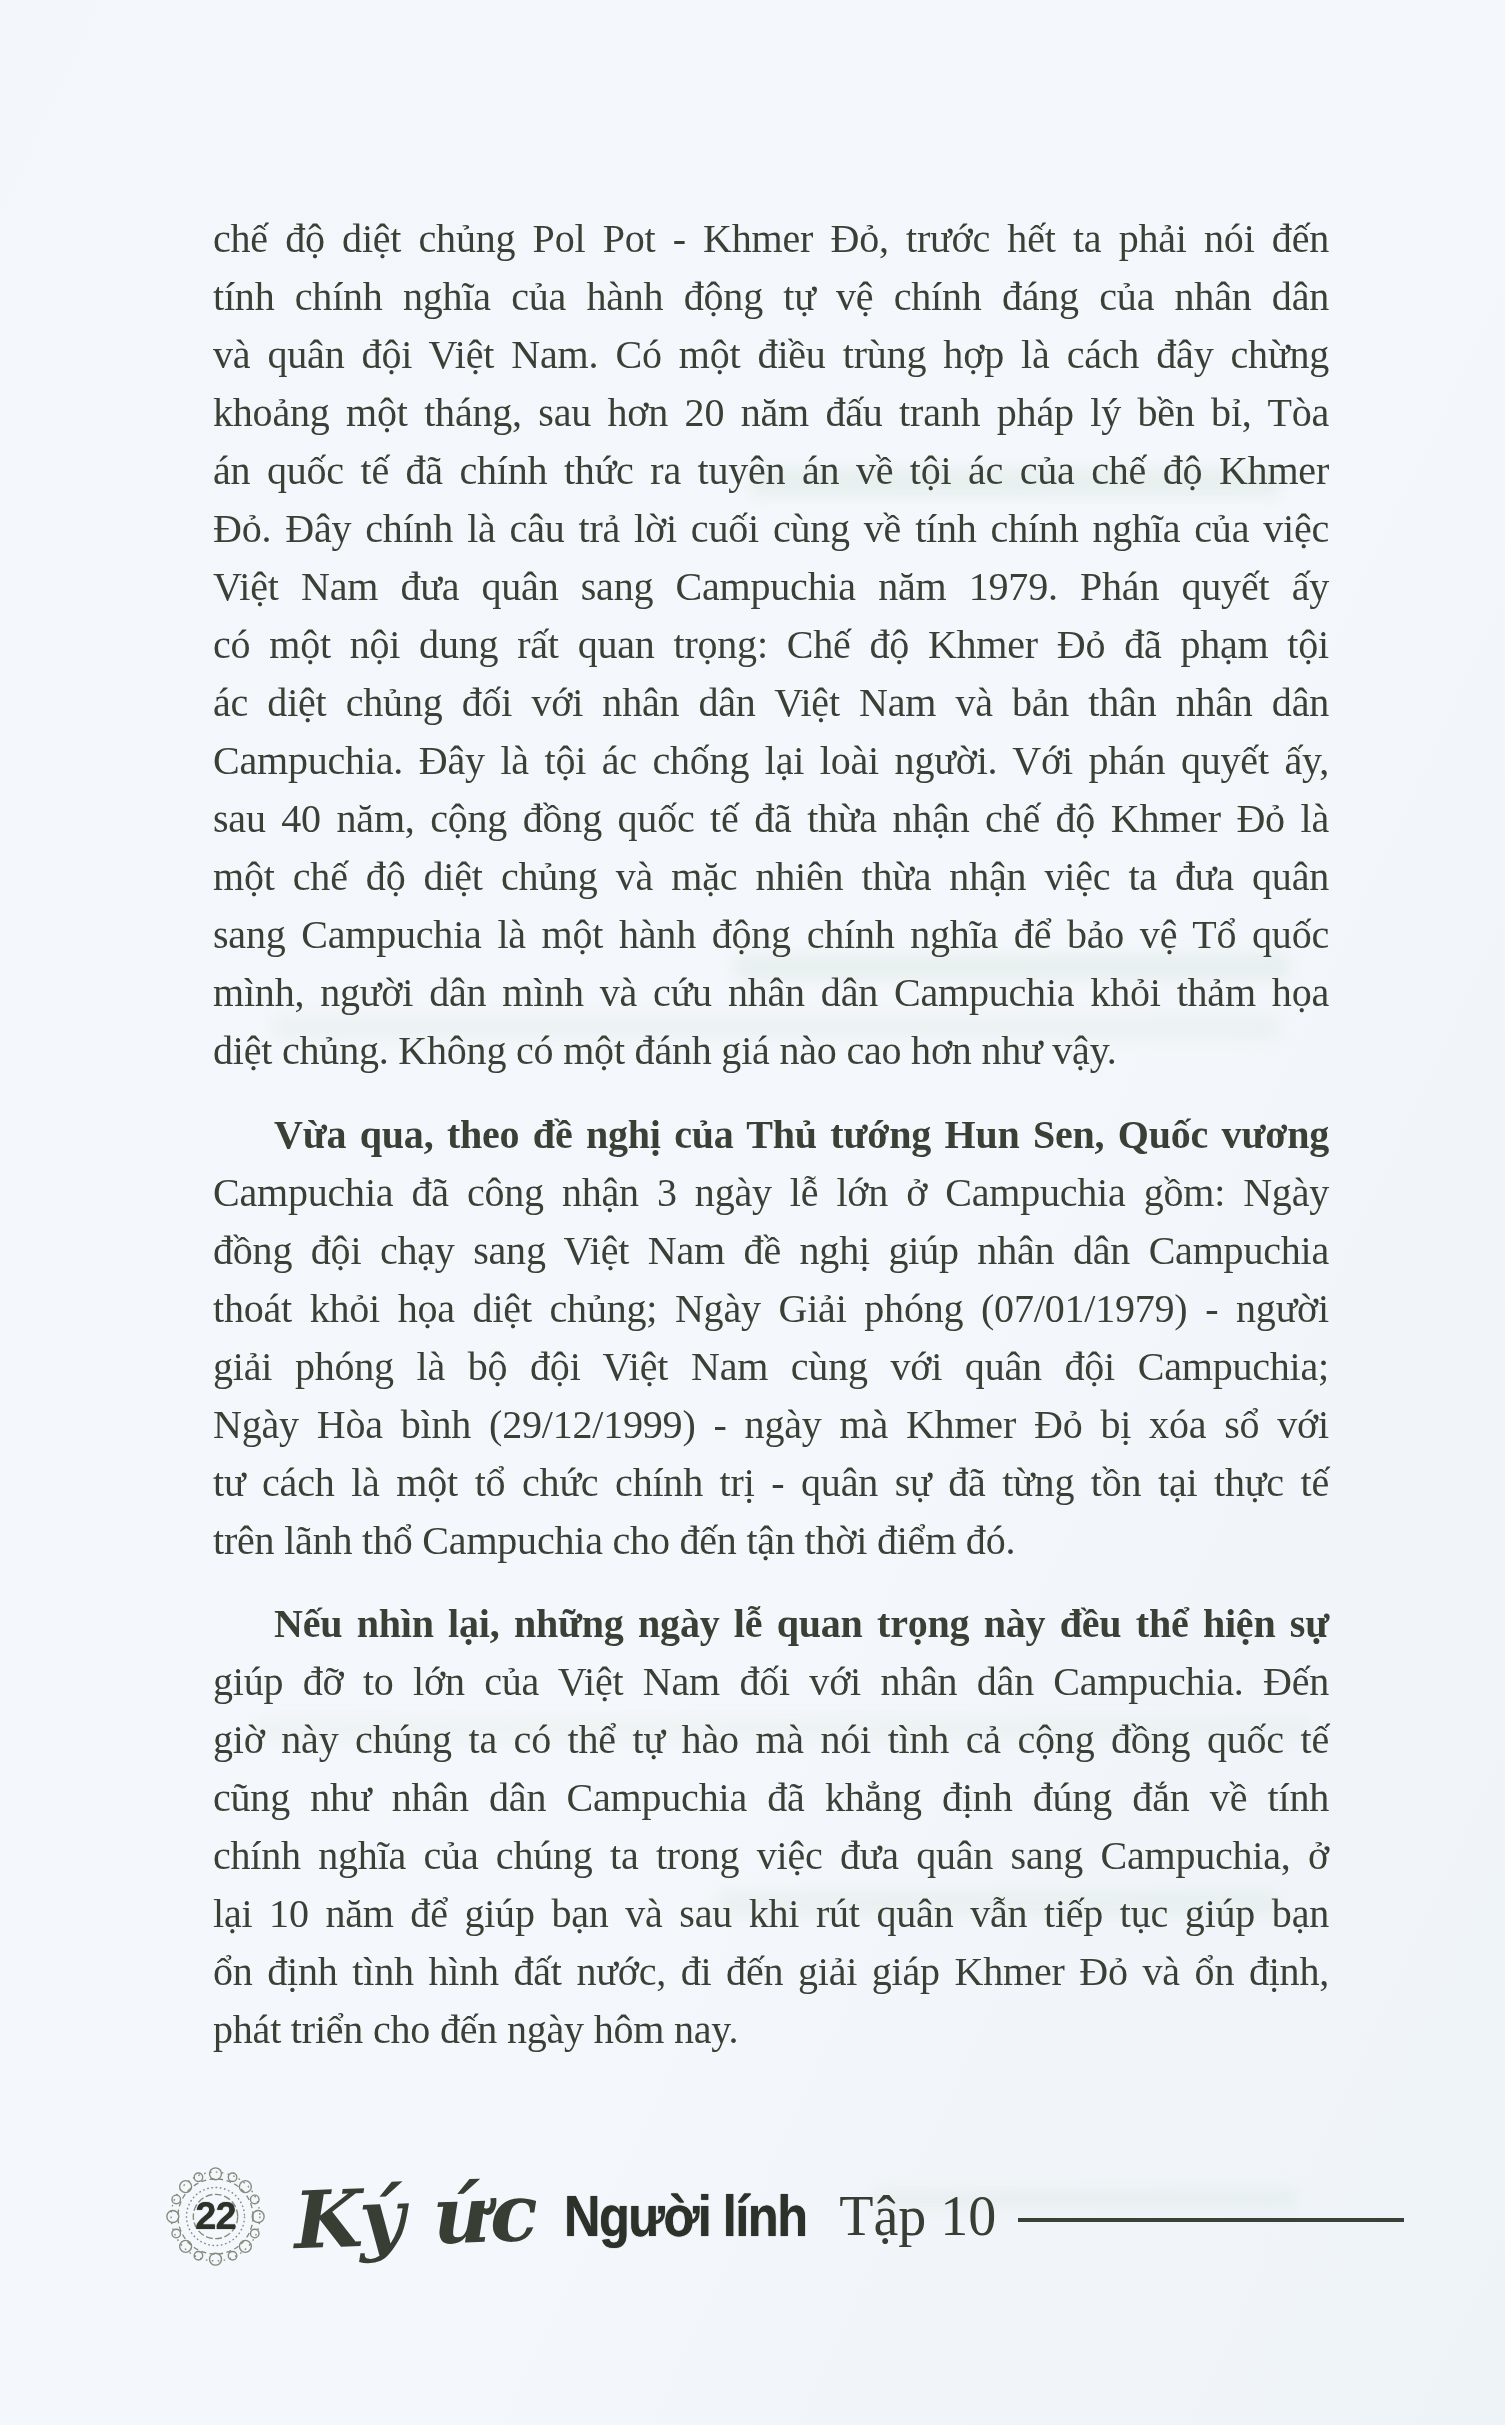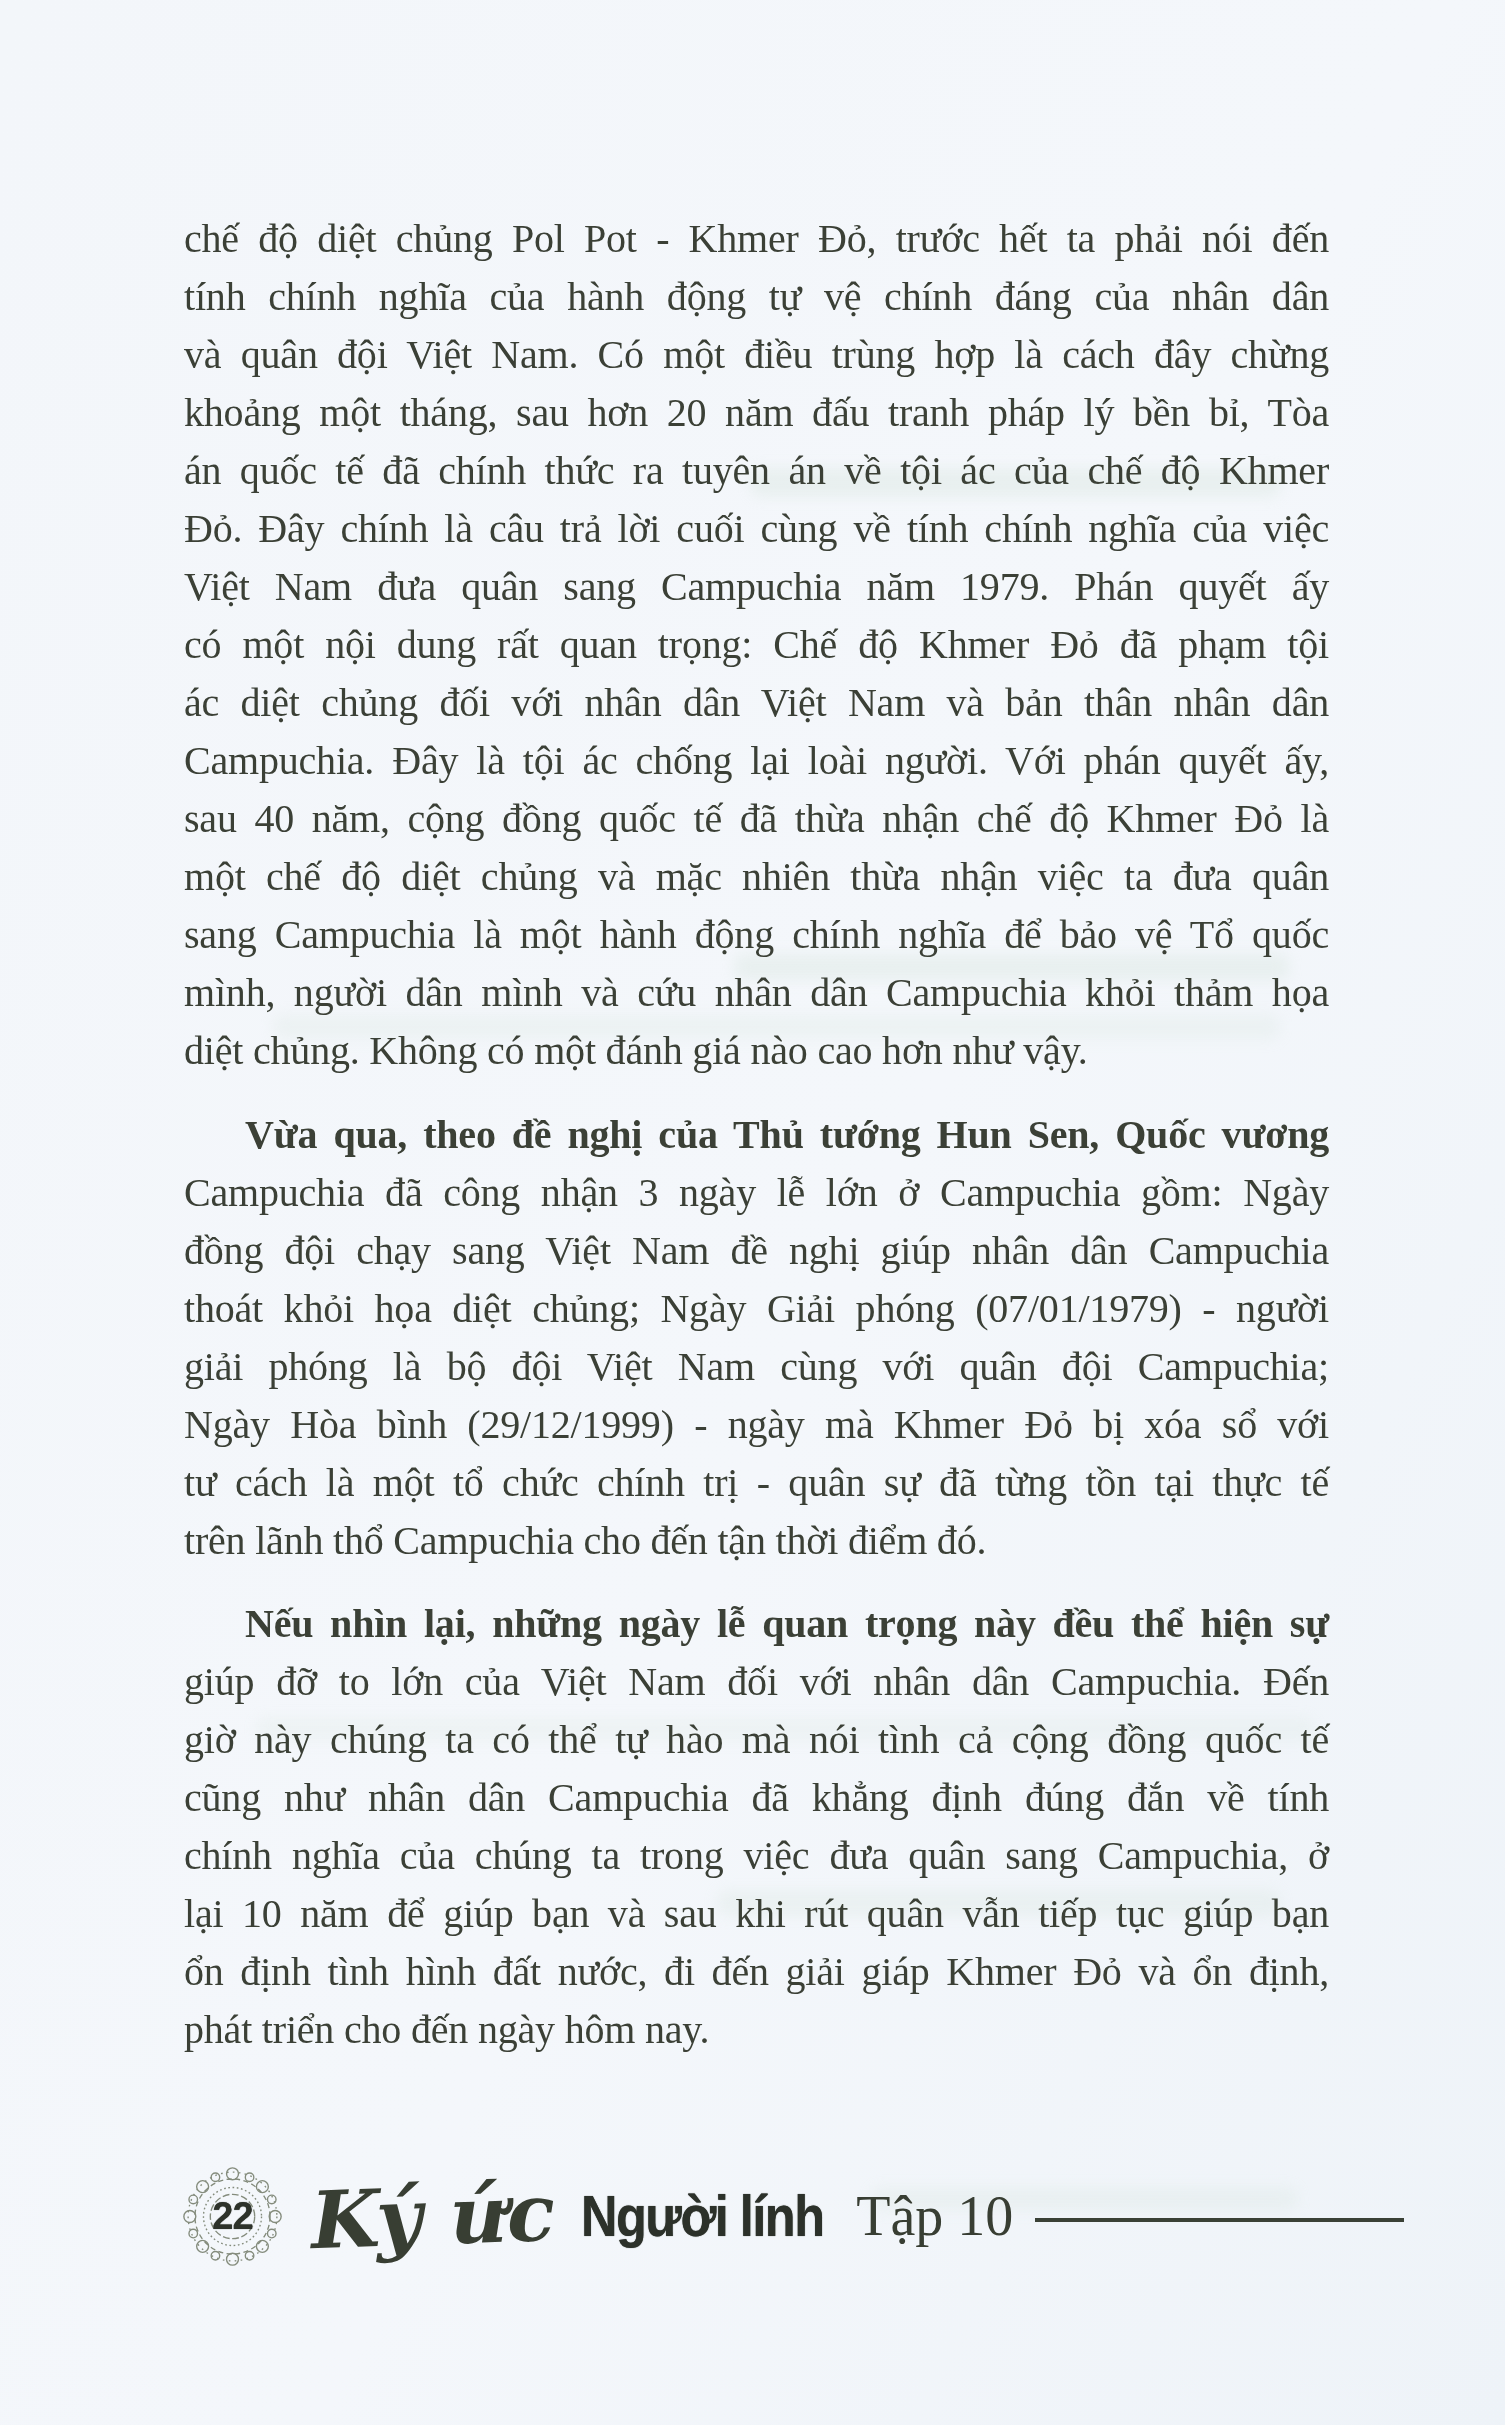--- a/index.html
+++ b/index.html
@@ -40,27 +40,28 @@
     color: #3b4036;
     font-size: 40px;
     line-height: 58px;
     letter-spacing: -0.2px;
   }
   .paragraph { margin: 0 0 25.6px 0; }
   .line {
     text-align: justify;
     text-align-last: justify;
     min-height: 58px;
+    margin-left: 29px;
   }
   .line.para-last { text-align: left; text-align-last: left; }
   .line.indent { text-indent: 61px; font-weight: bold; }
 
   .footer {
     position: absolute;
-    left: 183px;
+    left: 166px;
     right: 102px;
     top: 2158px;
     height: 116px;
     display: flex;
     align-items: center;
     color: #343a30;
     justify-content: flex-end;
   }
   .medallion {
     position: relative;

